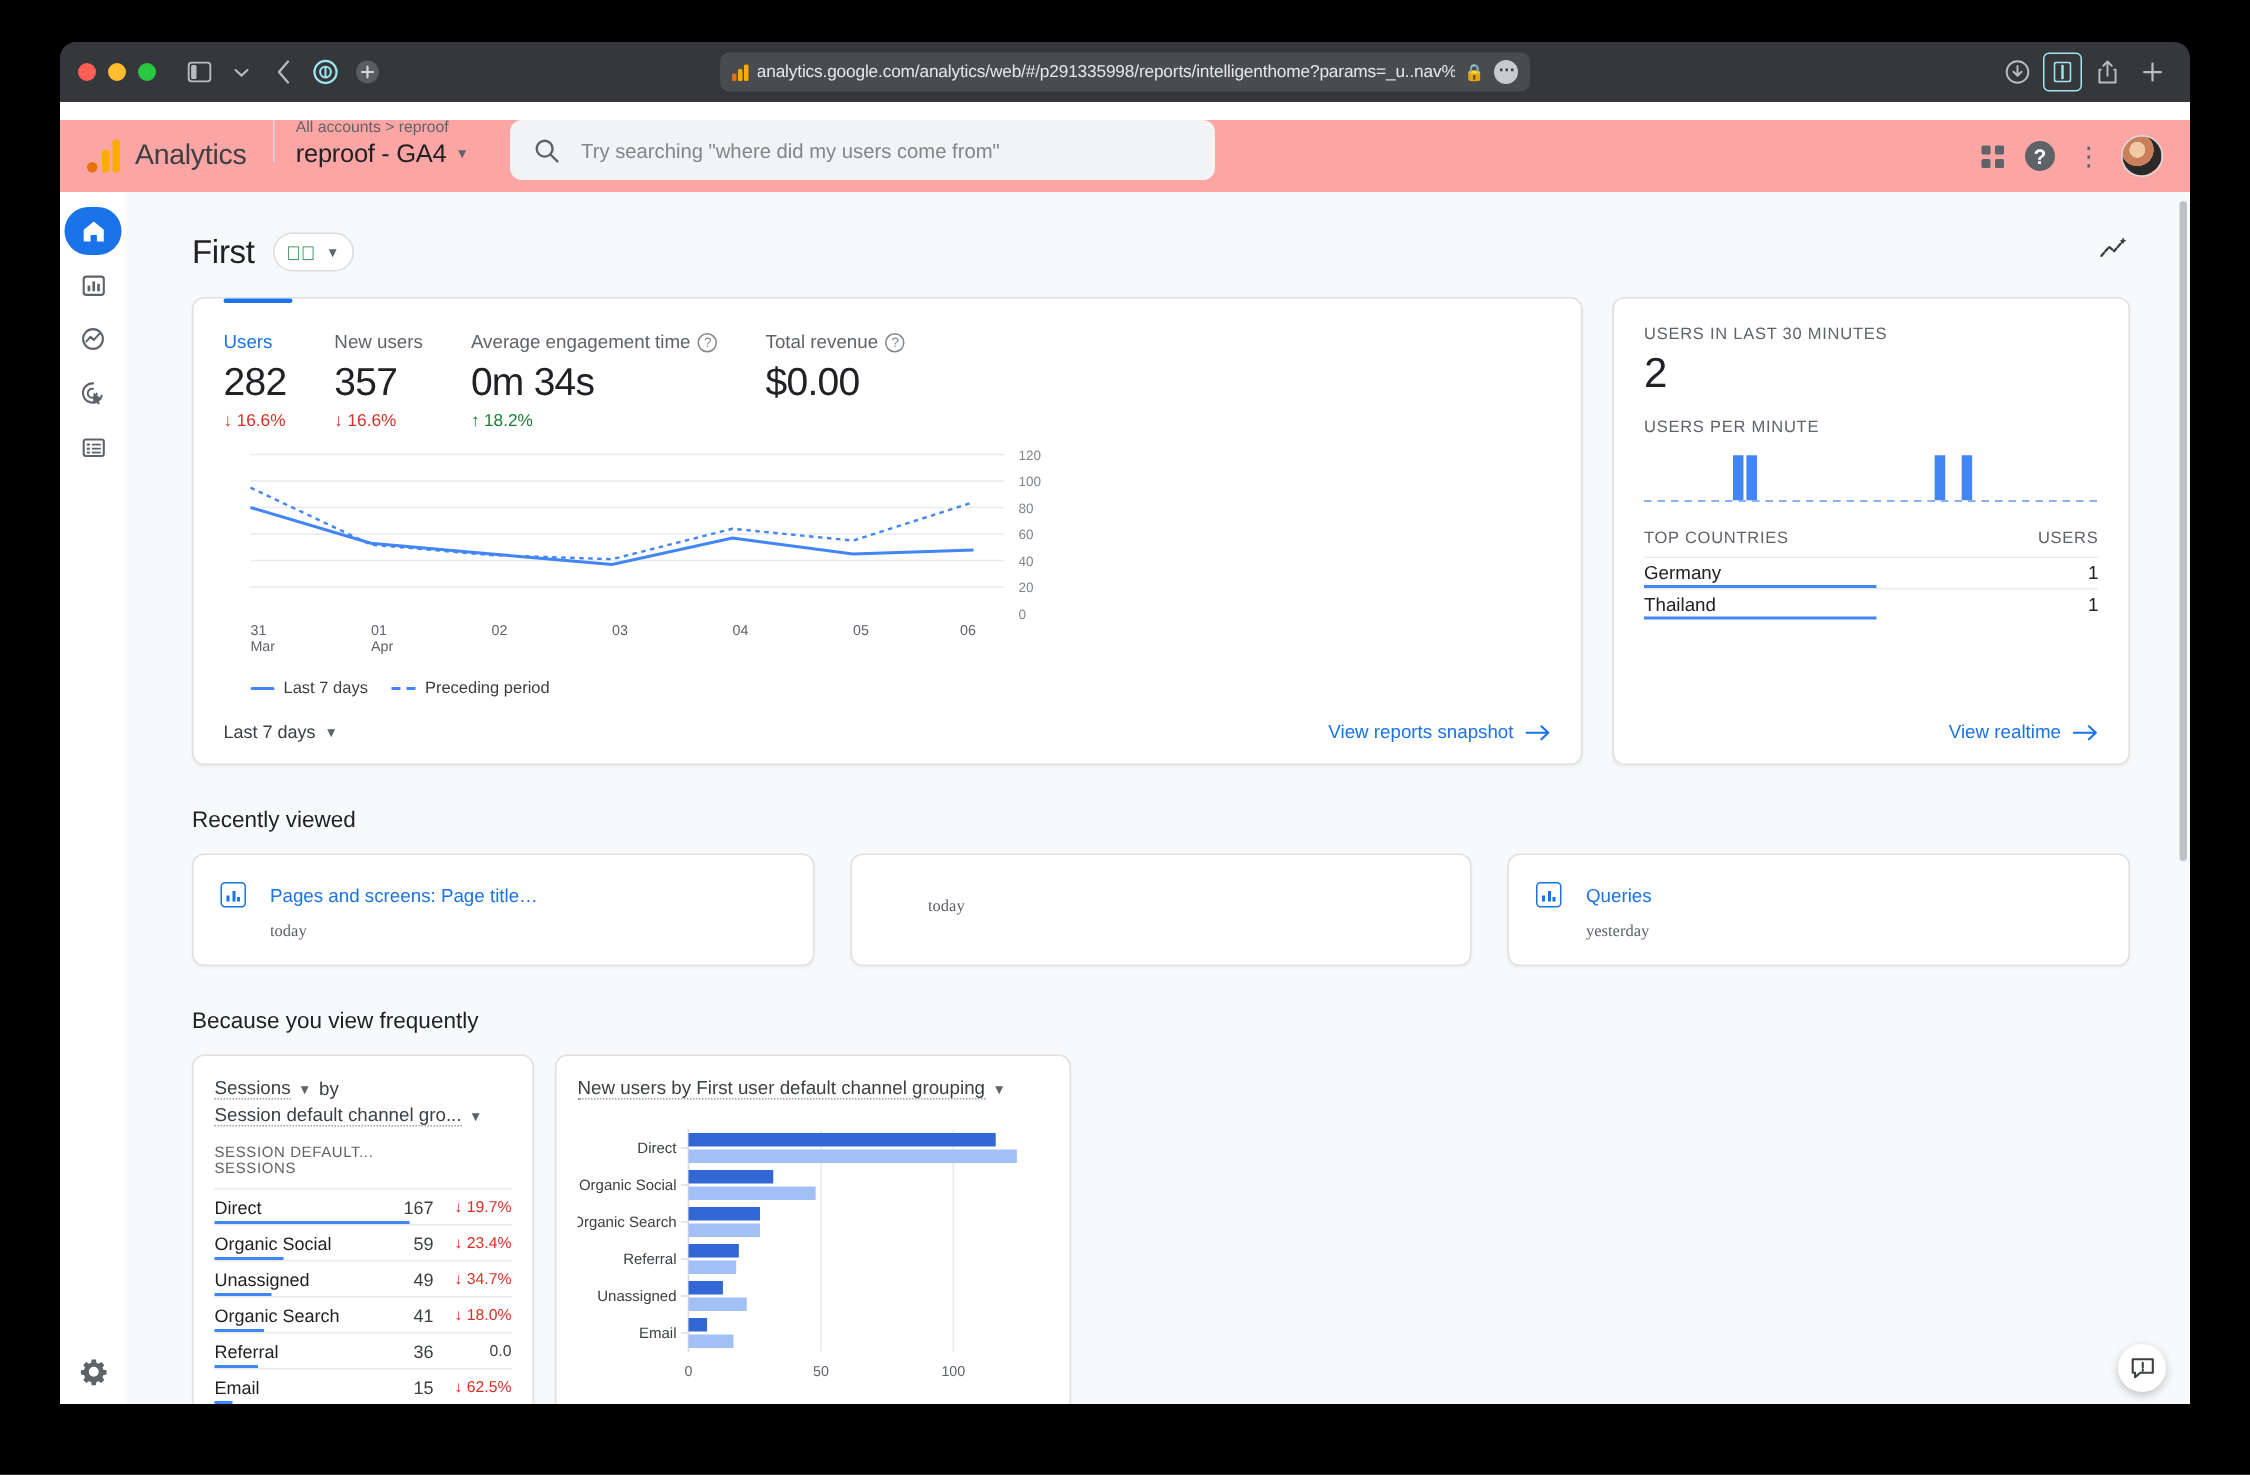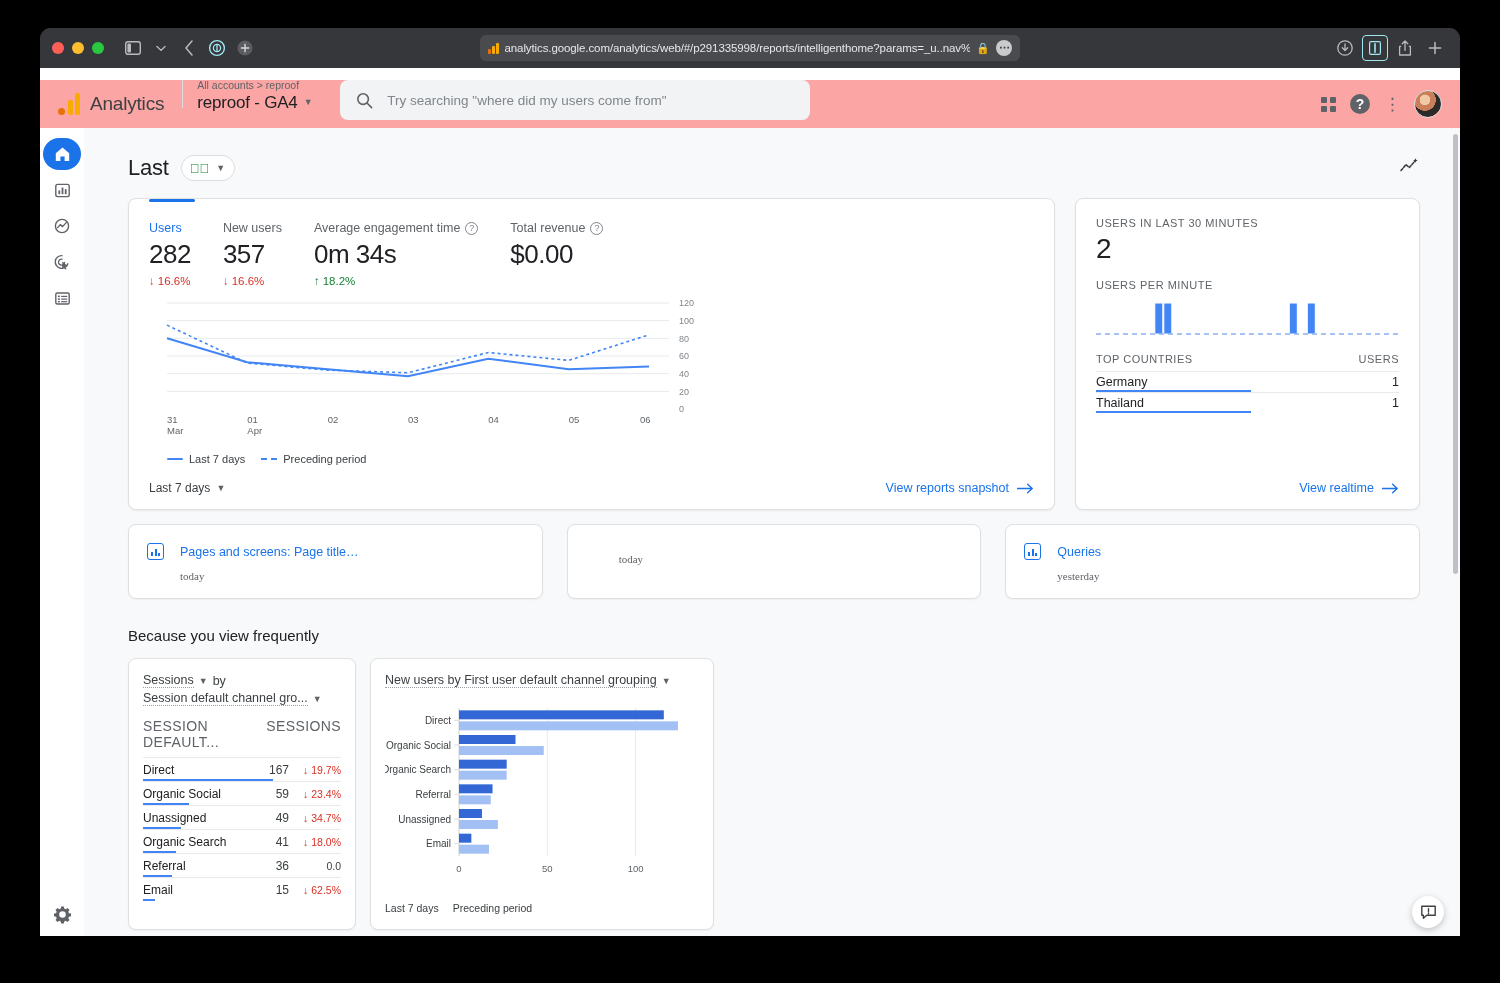--- a/index.html
+++ b/index.html
@@ -224,22 +224,22 @@
   .bottom-row { display: flex; gap: 14px; padding: 14px 40px 0 44px; }
   .bcard { background: #fff; border: 1px solid #e0e0e0; border-radius: 8px; box-shadow: 0 1px 2px rgba(60,64,67,.06); }
   .bcard.left { width: 228px; padding: 14px 14px 10px 14px; height: 272px; overflow: hidden; }
   .bcard.right { width: 344px; padding: 14px 14px 10px 14px; height: 272px; overflow: hidden; }
 
   .sel-line { font-size: 12.5px; color: #3c4043; display: flex; align-items: center; gap: 5px; }
   .sel-line.two { margin-top: 3px; }
   .dotted { border-bottom: 1px dotted #9aa0a6; }
 
   .tbl-head {
-    display: flex; font-size: 14px; color: #5f6368; letter-spacing: .4px;
-    margin-top: 12px; padding-bottom: 7px;
+    display: flex; font-size: 10px; color: #5f6368; letter-spacing: .4px;
+    margin-top: 12px; padding-bottom: 7px; flex-direction: column;
   }
   .tbl-head .c1 { flex: 1; }
   .tbl-row {
     display: flex; align-items: center; font-size: 12px; color: #202124;
     border-top: 1px solid #e8eaed; height: 24px; position: relative;
   }
   .tbl-row .c1 { flex: 1; }
   .tbl-row .c2 { width: 34px; text-align: right; color: #3c4043; }
   .tbl-row .c3 { width: 52px; text-align: right; font-size: 10.5px; display: flex; justify-content: flex-end; align-items: center; gap: 2px; }
   .c3.down { color: #d93025; }
@@ -431,21 +431,21 @@
           <svg class="gear-ico" width="19" height="19" viewBox="0 0 19 19">
                 <path d="M9.5 6.2 A3.3 3.3 0 1 0 9.5 12.8 A3.3 3.3 0 0 0 9.5 6.2 Z M8.1 1.4 h2.8 l.35 2.1 1.5 .65 1.75-1.2 2 2 -1.2 1.75 .65 1.5 2.1 .35 v2.8 l-2.1 .35 -.65 1.5 1.2 1.75 -2 2 -1.75-1.2 -1.5 .65 -.35 2.1 h-2.8 l-.35-2.1 -1.5-.65 -1.75 1.2 -2-2 1.2-1.75 -.65-1.5 -2.1-.35 v-2.8 l2.1-.35 .65-1.5 -1.2-1.75 2-2 1.75 1.2 1.5-.65 Z" fill="#5f6368"></path>
               </svg>
         </div>
       </div>
 
       <div class="content">
         <div class="content-inner">
 
           <div class="page-head">
-            <div class="page-title">Last</div>
+            <div class="page-title">First</div>
             <div class="cmp-pill">
               <span class="check-ico">✔⃝</span>
               <span class="caret">▼</span>
             </div>
             <div class="insights-btn">
               <svg width="22" height="20" viewBox="0 0 22 20">
                 <path d="M3 14.5 L8 8.6 L11.4 11.4 L17.4 4.6" fill="none" stroke="#3c4043" stroke-width="1.6" stroke-linecap="round" stroke-linejoin="round" stroke-dasharray="2.4 1.6"></path>
                 <path d="M17.4 2.2 l.7 1.6 1.6 .7 -1.6 .7 -.7 1.6 -.7-1.6 -1.6-.7 1.6-.7 Z" fill="#3c4043"></path>
               </svg>
             </div>
@@ -586,20 +586,21 @@
                 <div class="link-right">
                   <span>View realtime</span>
                   <svg width="17" height="11" viewBox="0 0 17 11">
                         <path d="M0.6 5.5 H15 M10.6 1.2 L15.2 5.5 L10.6 9.8" fill="none" stroke="#1a73e8" stroke-width="1.4" stroke-linecap="round" stroke-linejoin="round"></path>
                       </svg>
                 </div>
               </div>
             </div>
           </div>
 
+          <div class="section-title">Recently viewed</div>
           <div class="rv-row">
             <div class="rv-card">
               <div class="rv-top">
                 <span class="rv-ico">
                       <i></i>
                       <i></i>
                       <i></i>
                     </span>
                 <span class="rv-name">Pages and screens: Page title an...</span>
               </div>

